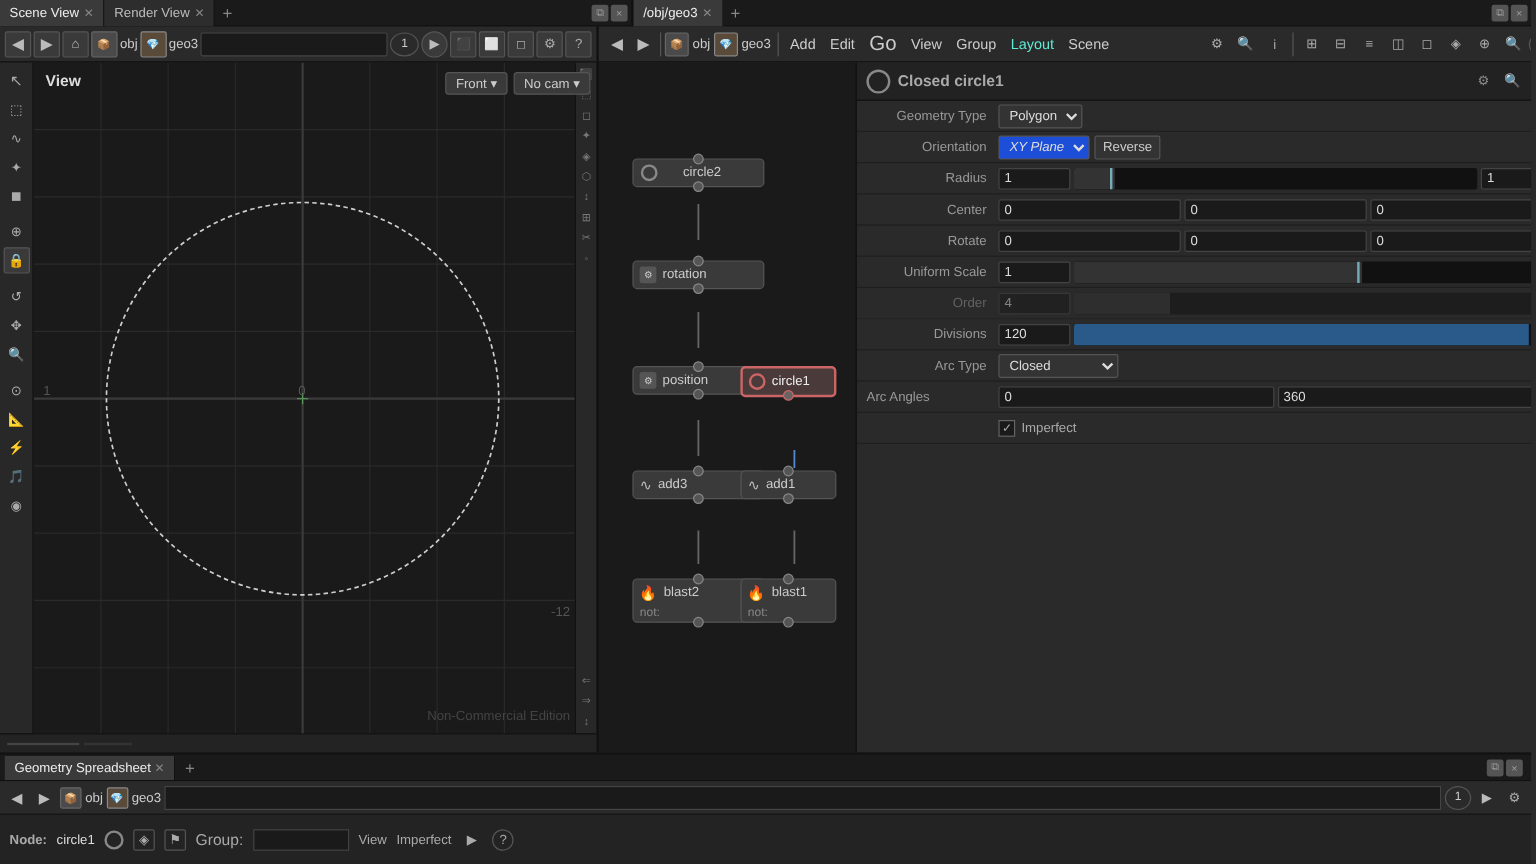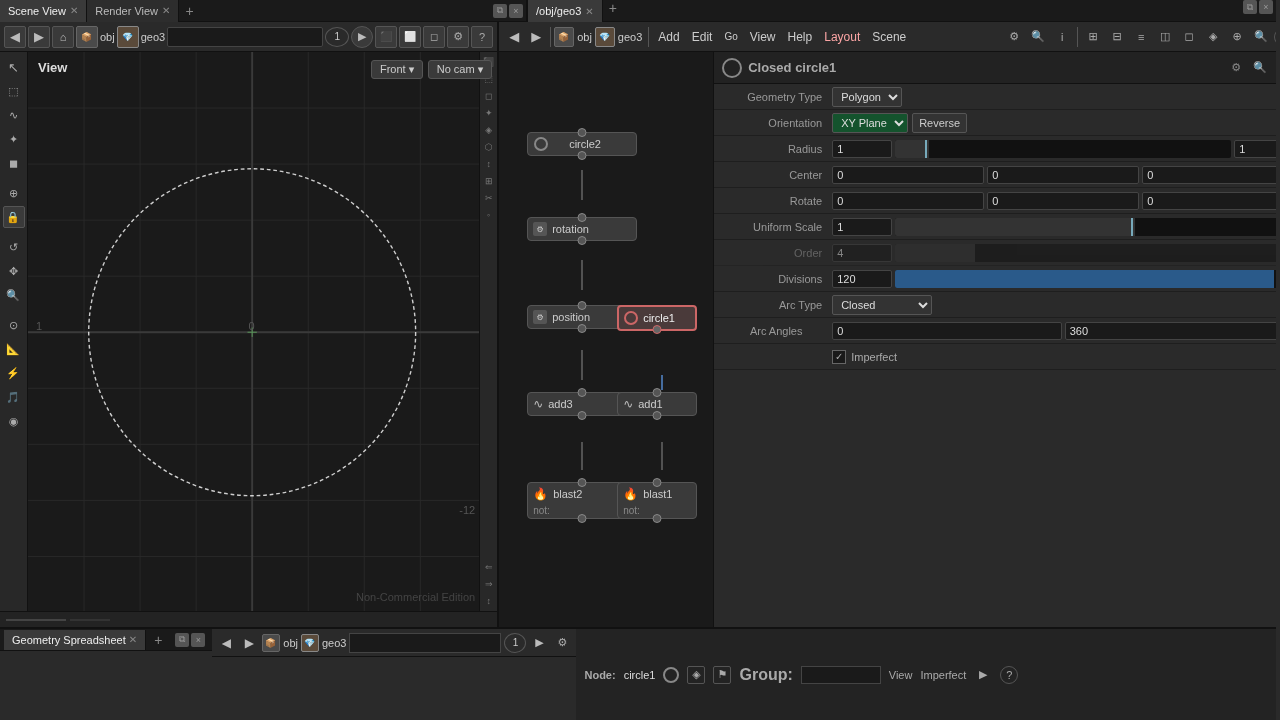--- a/index.html
+++ b/index.html
@@ -22,21 +22,21 @@
         <span style="color:#888;font-size:10px;">✕</span>
       </div>
       <div style="padding:0 6px;color:#888;cursor:pointer;font-size:14px;">+</div>
       <div style="flex:1;"></div>
       <div style="display:flex;gap:2px;padding:0 3px;">
         <div style="width:14px;height:14px;background:#555;border-radius:2px;display:flex;align-items:center;justify-content:center;font-size:9px;color:#999;cursor:pointer;">⧉</div>
         <div style="width:14px;height:14px;background:#555;border-radius:2px;display:flex;align-items:center;justify-content:center;font-size:9px;color:#999;cursor:pointer;">×</div>
       </div>
     </div>
 
-    <div style="display:flex;flex:1;">
+    <div style="display:flex;align-items:center;flex:1;">
       <div style="display:flex;align-items:center;padding:0 8px;height:22px;background:#3a3a3a;border-right:1px solid #111;font-size:11px;color:#eee;gap:4px;cursor:pointer;">
         <span>/obj/geo3</span>
         <span style="color:#888;font-size:10px;">✕</span>
       </div>
       <div style="padding:0 6px;color:#888;cursor:pointer;font-size:14px;">+</div>
       <div style="flex:1;"></div>
       <div style="display:flex;gap:2px;padding:0 3px;">
         <div style="width:14px;height:14px;background:#555;border-radius:2px;cursor:pointer;display:flex;align-items:center;justify-content:center;font-size:9px;color:#999;">⧉</div>
         <div style="width:14px;height:14px;background:#555;border-radius:2px;cursor:pointer;display:flex;align-items:center;justify-content:center;font-size:9px;color:#999;">×</div>
       </div>
@@ -170,30 +170,30 @@
         <div style="width:20px;height:20px;display:flex;align-items:center;justify-content:center;background:#5a4a3a;border:1px solid #888;border-radius:2px;color:#e88;font-size:9px;">💎</div>
         <span style="font-size:11px;color:#ccc;padding:0 3px;">geo3</span>
 
         <div style="width:1px;height:20px;background:#555;margin:0 3px;"></div>
         <div style="padding:0 6px;height:24px;display:flex;align-items:center;font-size:12px;color:#ccc;cursor:pointer;">
             <span>Add</span>
           </div>
         <div style="padding:0 6px;height:24px;display:flex;align-items:center;font-size:12px;color:#ccc;cursor:pointer;">
             <span>Edit</span>
           </div>
-        <div style="padding:0 6px;height:24px;display:flex;align-items:center;font-size:10px;color:#ccc;cursor:pointer;">
+        <div style="padding:0 6px;height:24px;display:flex;align-items:center;font-size:17px;color:#ccc;cursor:pointer;">
             <span>Go</span>
           </div>
         <div style="padding:0 6px;height:24px;display:flex;align-items:center;font-size:12px;color:#ccc;cursor:pointer;">
             <span>View</span>
           </div>
         <div style="padding:0 6px;height:24px;display:flex;align-items:center;font-size:12px;color:#ccc;cursor:pointer;">
-            <span>Help</span>
-          </div>
-        <div style="padding:0 6px;height:24px;display:flex;align-items:center;font-size:12px;color:#fca5a5;cursor:pointer;">
+            <span>Group</span>
+          </div>
+        <div style="padding:0 6px;height:24px;display:flex;align-items:center;font-size:12px;color:#5eead4;cursor:pointer;">
             <span>Layout</span>
           </div>
         <div style="padding:0 6px;height:24px;display:flex;align-items:center;font-size:12px;color:#ccc;cursor:pointer;">
             <span>Scene</span>
           </div>
 
         <div style="margin-left:auto;display:flex;align-items:center;gap:2px;">
           <div style="width:22px;height:22px;display:flex;align-items:center;justify-content:center;font-size:11px;color:#aaa;cursor:pointer;">⚙</div>
           <div style="width:22px;height:22px;display:flex;align-items:center;justify-content:center;font-size:11px;color:#aaa;cursor:pointer;">🔍</div>
           <div style="width:22px;height:22px;display:flex;align-items:center;justify-content:center;font-size:11px;color:#aaa;cursor:pointer;">ℹ</div>
@@ -327,21 +327,21 @@
                 <option>Polygon</option>
                 <option>NURBS</option>
                 <option>Bezier</option>
               </select>
             </div>
           </div>
 
           <div style="display:flex;align-items:center;height:26px;padding:0 8px;border-bottom:1px solid #1e1e1e;">
             <span style="width:110px;color:#999;font-size:11px;text-align:right;padding-right:10px;">Orientation</span>
             <div style="flex:1;display:flex;align-items:center;gap:4px;">
-              <select style="height:20px;background:#14532d;border:1px solid #555;color:#ddd;font-size:11px;padding:0 4px;border-radius:2px;cursor:pointer;">
+              <select style="height:20px;background:#1d4ed8;border:1px solid #555;color:#ddd;font-size:11px;padding:0 4px;border-radius:2px;cursor:pointer;font-style:italic;">
                 <option>XY Plane</option>
                 <option>XZ Plane</option>
                 <option>YZ Plane</option>
               </select>
               <button style="height:20px;background:#333;border:1px solid #555;color:#ccc;font-size:11px;padding:0 6px;border-radius:2px;cursor:pointer;">Reverse</button>
             </div>
           </div>
 
           <div style="display:flex;align-items:center;height:26px;padding:0 8px;border-bottom:1px solid #1e1e1e;">
             <span style="width:110px;color:#999;font-size:11px;text-align:right;padding-right:10px;">Radius</span>
@@ -409,42 +409,42 @@
             <div style="flex:1;display:flex;align-items:center;gap:3px;">
               <select style="width:100px;height:20px;background:#333;border:1px solid #555;color:#ddd;font-size:11px;padding:0 4px;border-radius:2px;cursor:pointer;">
                 <option>Closed</option>
                 <option>Open</option>
                 <option>Chord</option>
               </select>
             </div>
           </div>
 
           <div style="display:flex;align-items:center;height:26px;padding:0 8px;border-bottom:1px solid #1e1e1e;">
-            <span style="width:110px;color:#999;font-size:11px;text-align:center;padding-right:2px;">Arc Angles</span>
+            <span style="width:110px;color:#999;font-size:11px;text-align:left;padding-right:2px;">Arc Angles</span>
             <div style="flex:1;display:flex;align-items:center;gap:3px;">
               <input style="flex: 1 1 0%; height: 18px; background: rgb(26, 26, 26); border: 1px solid rgb(68, 68, 68); color: rgb(221, 221, 221); padding: 0px 4px; font-size: 11px; border-radius: 2px;" value="0">
               <input style="flex: 1 1 0%; height: 18px; background: rgb(26, 26, 26); border: 1px solid rgb(68, 68, 68); color: rgb(221, 221, 221); padding: 0px 4px; font-size: 11px; border-radius: 2px;" value="360">
             </div>
           </div>
 
           <div style="display:flex;align-items:center;height:26px;padding:0 8px;border-bottom:1px solid #1e1e1e;">
             <span style="width:110px;"></span>
             <div style="flex:1;display:flex;align-items:center;gap:5px;">
               <div style="width:14px;height:14px;border:1px solid #666;background:#1a1a1a;display:flex;align-items:center;justify-content:center;cursor:pointer;">
                 <span style="color:#aaa;font-size:10px;">✓</span>
               </div>
               <span style="font-size:11px;color:#aaa;">Imperfect</span>
             </div>
           </div>
         </div>
       </div>
     </div>
   </div>
 
-  <div style="height:93px;display:flex;flex-direction:row;border-top:2px solid #111;">
+  <div style="height:93px;display:flex;flex-direction:column;border-top:2px solid #111;">
 
     <div style="height:22px;background:#1a1a1a;display:flex;align-items:center;padding:0 4px;gap:2px;border-bottom:1px solid #111;">
       <div style="display:flex;align-items:center;padding:0 8px;height:20px;background:#3a3a3a;border-right:1px solid #111;font-size:11px;color:#eee;gap:3px;cursor:pointer;">
         <span>Geometry Spreadsheet</span>
         <span style="color:#888;font-size:10px;">✕</span>
       </div>
       <div style="padding:0 6px;color:#888;cursor:pointer;font-size:14px;">+</div>
       <div style="flex:1;"></div>
       <div style="display:flex;gap:2px;padding:0 3px;">
         <div style="width:14px;height:14px;background:#555;border-radius:2px;display:flex;align-items:center;justify-content:center;font-size:9px;color:#999;cursor:pointer;">⧉</div>
@@ -464,21 +464,21 @@
       <div style="width:20px;height:20px;display:flex;align-items:center;justify-content:center;font-size:11px;color:#bbb;cursor:pointer;">▶</div>
       <div style="width:20px;height:20px;display:flex;align-items:center;justify-content:center;font-size:11px;color:#aaa;cursor:pointer;">⚙</div>
     </div>
 
     <div style="flex:1;background:#232323;display:flex;align-items:center;padding:0 8px;gap:8px;">
       <span style="color:#aaa;font-size:11px;font-weight:bold;">Node:</span>
       <span style="color:#ddd;font-size:11px;">circle1</span>
       <div style="width:16px;height:16px;border-radius:50%;border:2px solid #888;display:flex;align-items:center;justify-content:center;"></div>
       <div style="width:18px;height:18px;display:flex;align-items:center;justify-content:center;font-size:11px;color:#aaa;cursor:pointer;border:1px solid #555;border-radius:2px;">◈</div>
       <div style="width:18px;height:18px;display:flex;align-items:center;justify-content:center;font-size:11px;color:#aaa;cursor:pointer;border:1px solid #555;border-radius:2px;">⚑</div>
-      <span style="color:#aaa;font-size:16px;font-weight:bold;">Group:</span>
+      <span style="color:#aaa;font-size:13px;font-weight:normal;">Group:</span>
       <div style="display:flex;align-items:center;">
         <input style="width: 80px; height: 18px; background: rgb(26, 26, 26); border: 1px solid rgb(68, 68, 68); color: rgb(221, 221, 221); padding: 0px 4px; font-size: 11px;" value="">
       </div>
       <span style="color:#aaa;font-size:11px;">View</span>
       <span style="color:#aaa;font-size:11px;">Imperfect</span>
       <div style="width:18px;height:18px;display:flex;align-items:center;justify-content:center;font-size:11px;color:#aaa;cursor:pointer;">▶</div>
       <div style="width:18px;height:18px;display:flex;align-items:center;justify-content:center;font-size:11px;color:#aaa;cursor:pointer;border:1px solid #555;border-radius:50%;">?</div>
     </div>
   </div>
 </div>

